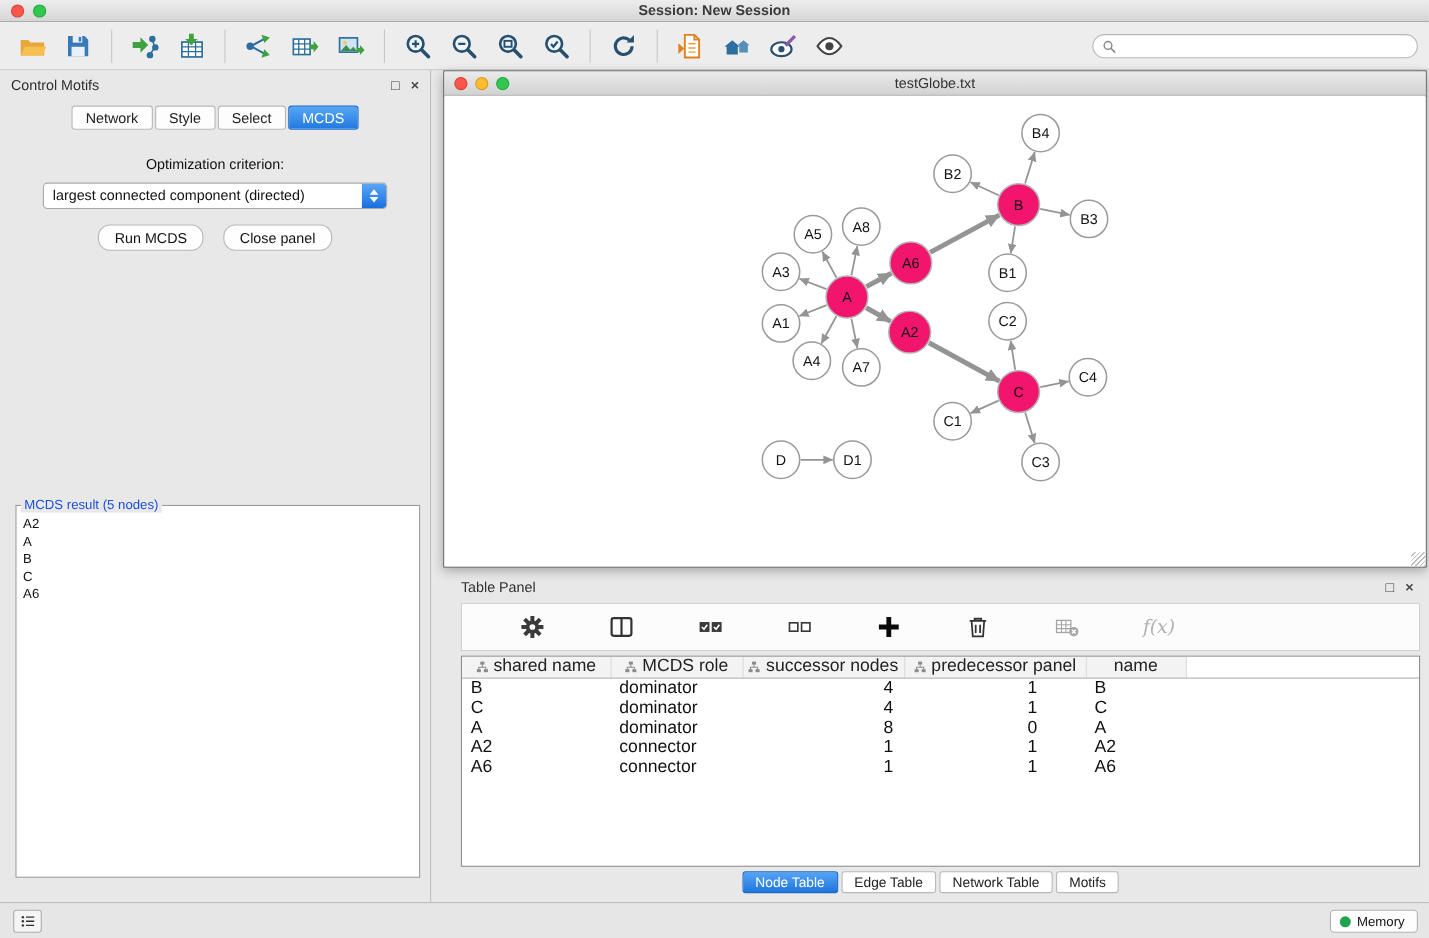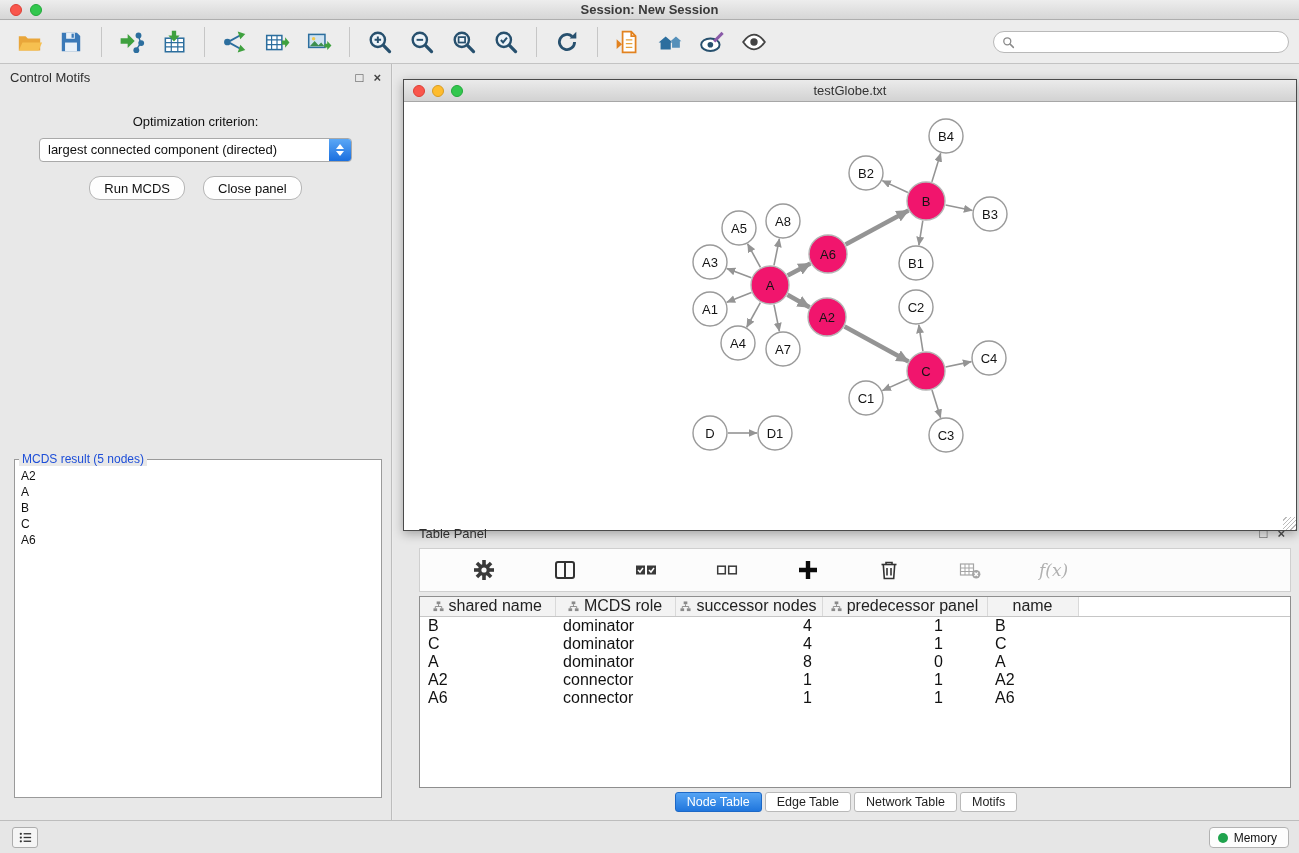--- a/index.html
+++ b/index.html
@@ -61,21 +61,21 @@
   .std-btn { height:24px; padding:0 14px; background:#fefefe; border:1px solid #b5b5b5;
     border-radius:11px; font-size:13px; color:#111; }
   .result-box { position:absolute; left:14px; width:368px; top:388px; height:346px;
     background:#fff; border:1px solid #9a9a9a; }
   .result-box legend { font-size:12px; margin-left:4px; padding:0 3px; background:#e8e8e8; color:#1d4ed8; }
   .result-list { padding:2px 6px; font-size:12px; line-height:16px; color:#111; }
 
   
   .right { position:absolute; left:393px; top:0; width:906px; height:756px; background:#e8e8e8; }
 
-  .network-window { position:absolute; left:10px; top:15px; width:894px; height:452px;
+  .network-window { position:absolute; left:10px; top:0; width:894px; height:452px;
     border:1px solid #4a4a4a; background:#fff; box-shadow:0 3px 10px rgba(0,0,0,0.3); }
   .net-titlebar { position:relative; height:22px; background:linear-gradient(#ebebeb,#d2d2d2);
     border-bottom:1px solid #a7a7a7; }
   .net-titlebar .title { text-align:center; font-size:13px; line-height:22px; color:#333; }
   .net-lights { position:absolute; left:9px; top:5px; display:flex; gap:7px; }
   .net-lights .tl { width:12px; height:12px; }
   .net-canvas { position:absolute; top:23px; left:0; right:0; bottom:0; background:#fff; }
   .net-canvas svg { width:100%; height:100%; display:block; }
   .node-label { font-family:"Liberation Sans","DejaVu Sans",sans-serif; font-size:13px;
     fill:#141414; text-anchor:middle; }
@@ -263,20 +263,26 @@
 
   <div class="main">
 
     <div class="control-panel">
       <div class="panel-header">
         <span>Control Motifs</span>
         <span class="ph-icons">
           <span class="ph-icon">□</span>
           <span class="ph-icon close">×</span>
         </span>
+      </div>
+      <div class="cp-tabs">
+        <button class="cp-tab">Network</button>
+        <button class="cp-tab">Style</button>
+        <button class="cp-tab">Select</button>
+        <button class="cp-tab active">MCDS</button>
       </div>
       <div class="opt-label">Optimization criterion:</div>
       <div class="dropdown">
         <span>largest connected component (directed)</span>
         <span class="stepper">
           <span class="tri-up"></span>
             <span class="tri-down"></span>
         </span>
       </div>
       <div class="btn-row">

